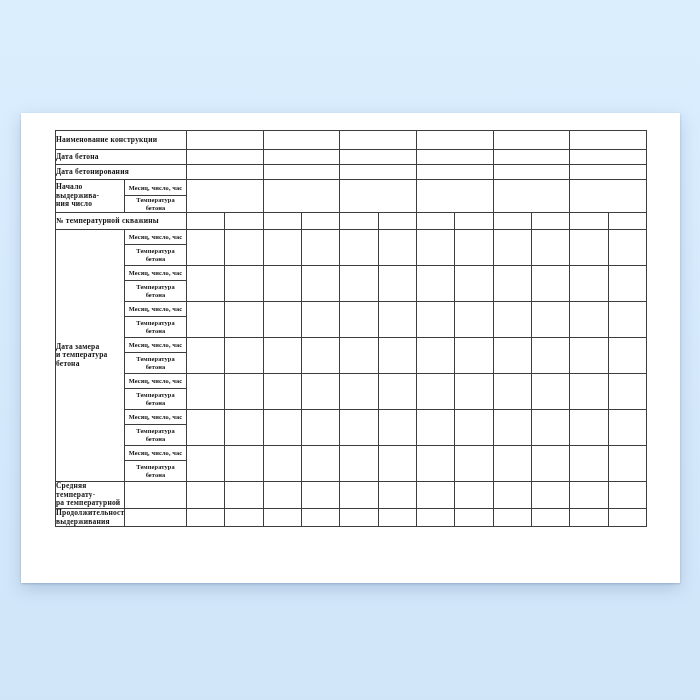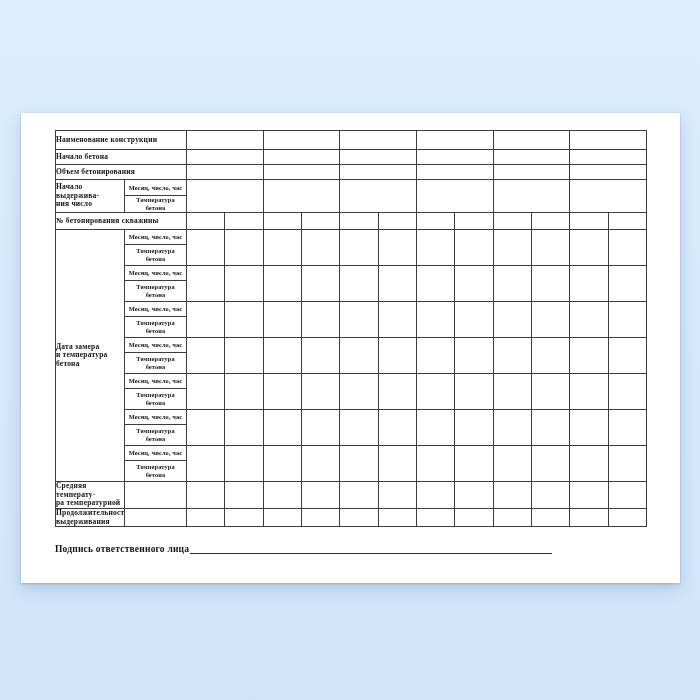--- a/index.html
+++ b/index.html
@@ -75,30 +75,30 @@
       <tr class="rh-a">
         <td class="lab" colspan="2">Наименование конструкции</td>
       <td colspan="2"></td>
           <td colspan="2"></td>
           <td colspan="2"></td>
           <td colspan="2"></td>
           <td colspan="2"></td>
           <td colspan="2"></td>
         </tr>
       <tr class="rh-b">
-        <td class="lab" colspan="2">Начало бетона</td>
+        <td class="lab" colspan="2">Дата бетона</td>
       <td colspan="2"></td>
           <td colspan="2"></td>
           <td colspan="2"></td>
           <td colspan="2"></td>
           <td colspan="2"></td>
           <td colspan="2"></td>
         </tr>
       <tr class="rh-b">
-        <td class="lab" colspan="2">Объем бетонирования</td>
+        <td class="lab" colspan="2">Дата бетонирования</td>
       <td colspan="2"></td>
           <td colspan="2"></td>
           <td colspan="2"></td>
           <td colspan="2"></td>
           <td colspan="2"></td>
           <td colspan="2"></td>
         </tr>
       <tr class="rh-c">
         <td class="lab" rowspan="2">Начало выдержива-
 ния число</td>
@@ -108,21 +108,21 @@
           <td colspan="2" rowspan="2"></td>
           <td colspan="2" rowspan="2"></td>
           <td colspan="2" rowspan="2"></td>
           <td colspan="2" rowspan="2"></td>
         </tr>
       <tr class="rh-d">
         <td class="sub">Температура
 бетона</td>
       </tr>
       <tr class="rh-d">
-        <td class="lab" colspan="2">№ бетонирования скважины</td>
+        <td class="lab" colspan="2">№ температурной скважины</td>
       <td></td>
           <td></td>
           <td></td>
           <td></td>
           <td></td>
           <td></td>
           <td></td>
           <td></td>
           <td></td>
           <td></td>
@@ -302,18 +302,14 @@
           <td></td>
           <td></td>
           <td></td>
           <td></td>
           <td></td>
           <td></td>
         </tr>
     </tbody>
   </table>
 
-  <div class="signature">
-    <span>Подпись ответственного лица</span>
-      <span class="sig-line"></span>
-  </div>
 
 </div>
 
 </body></html>

